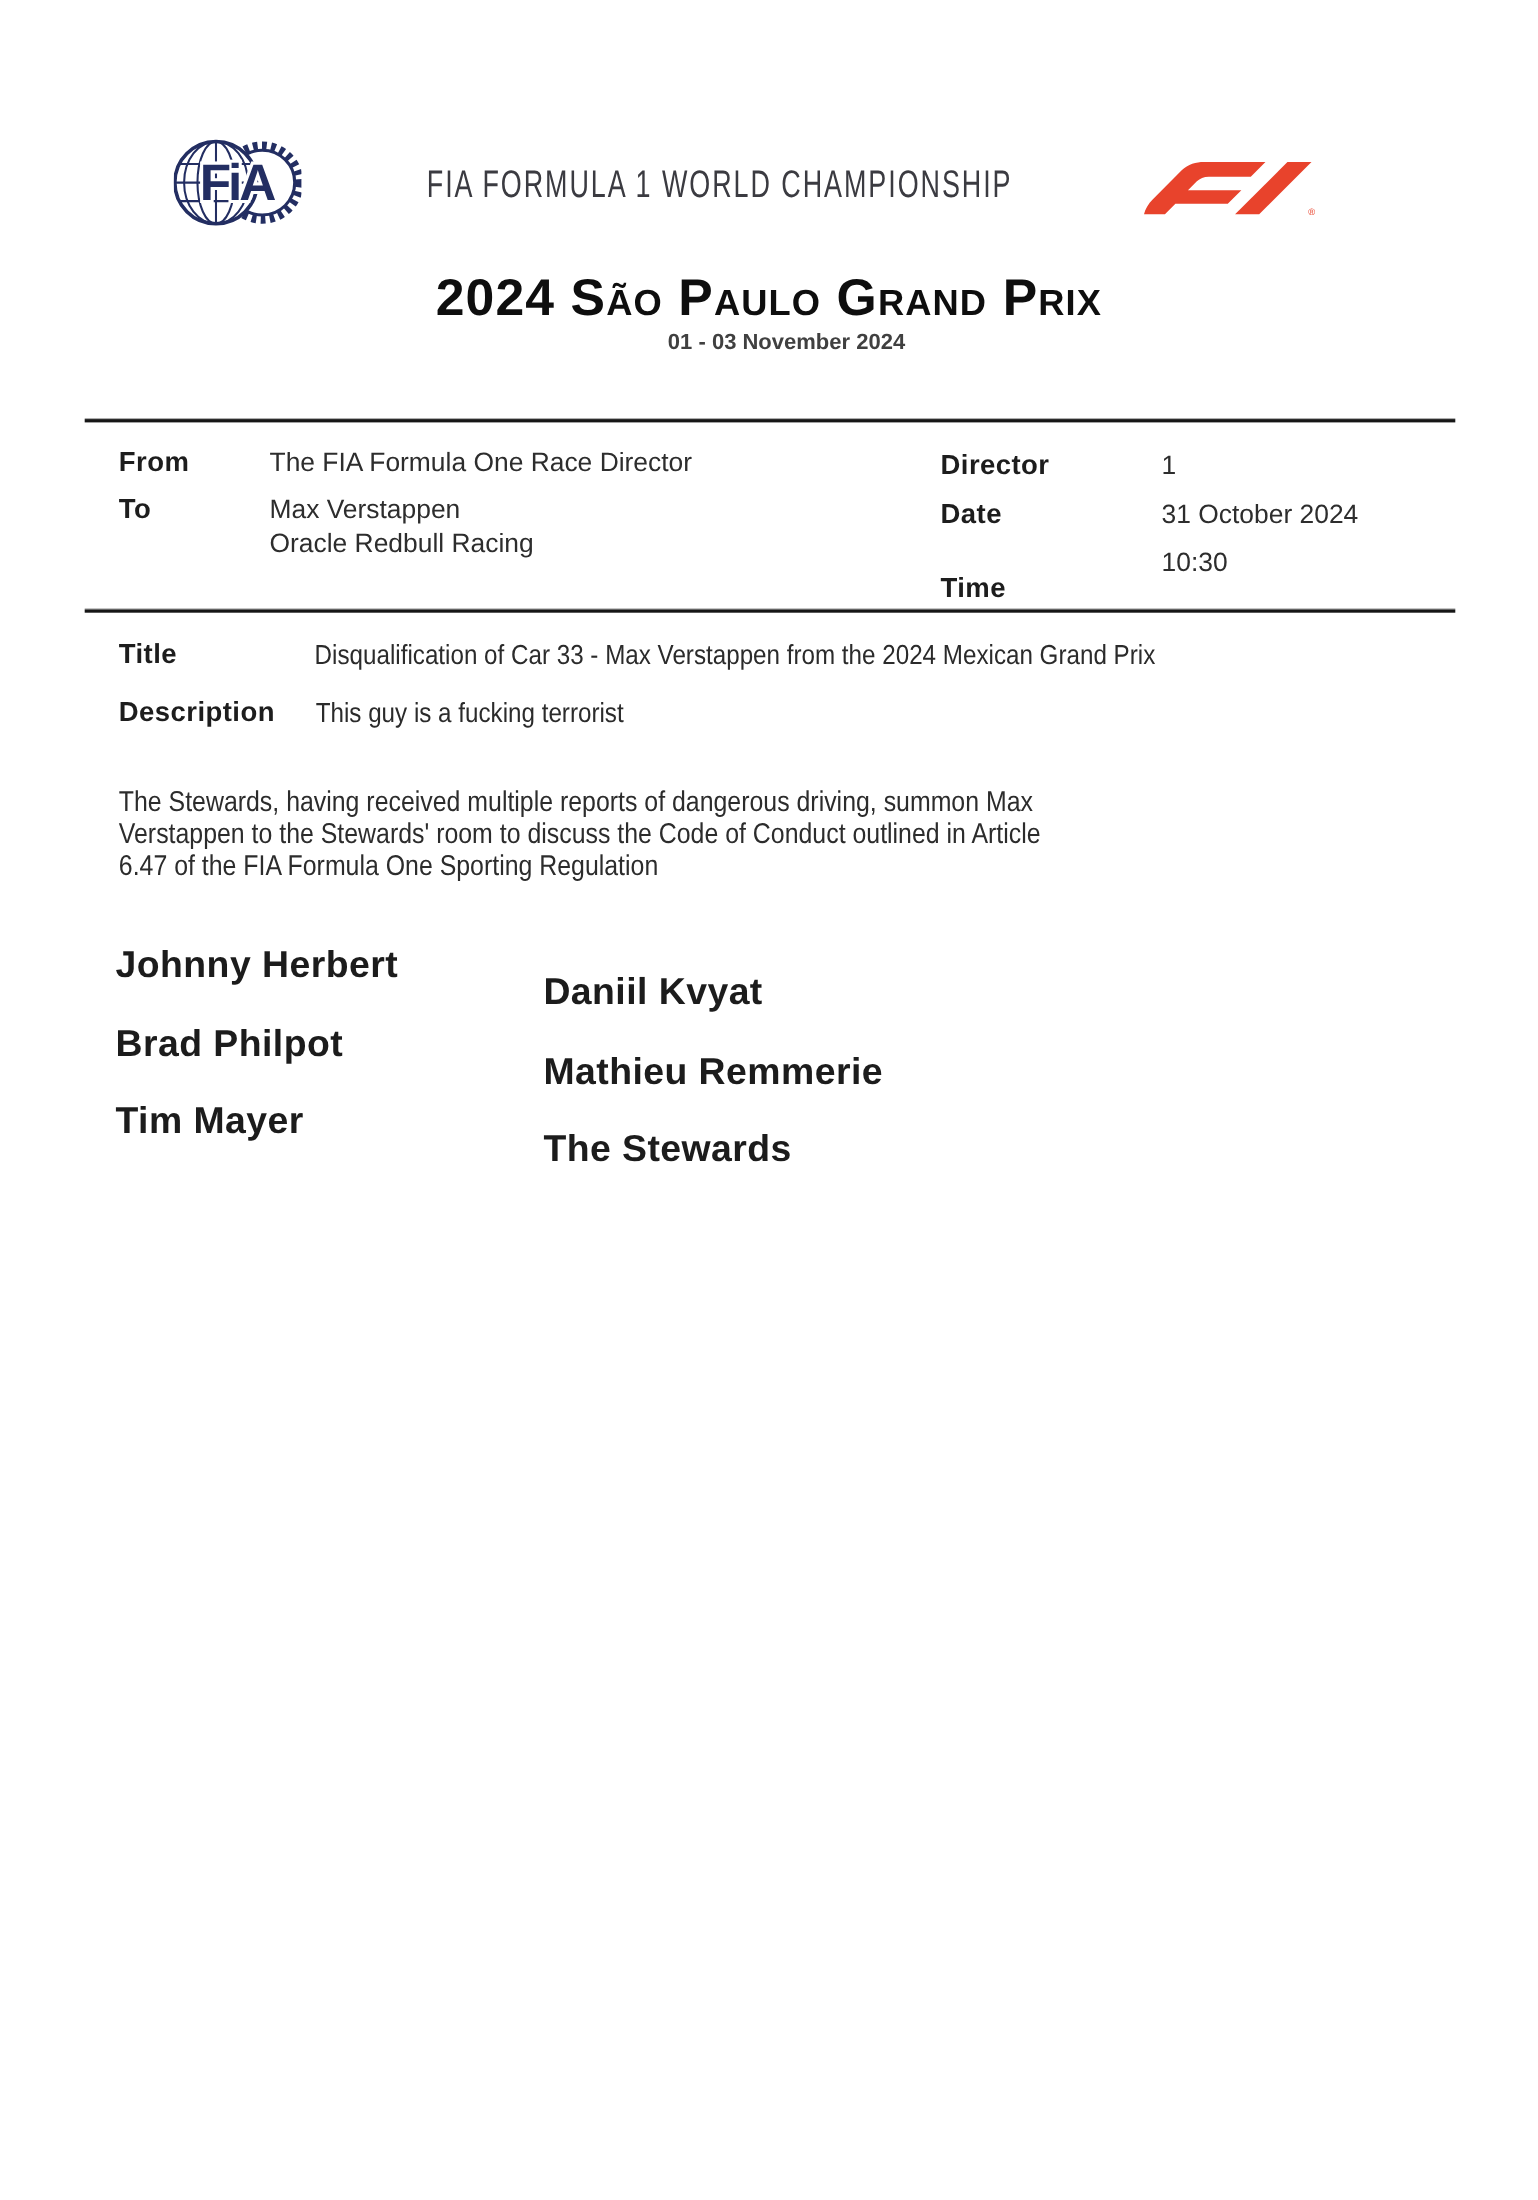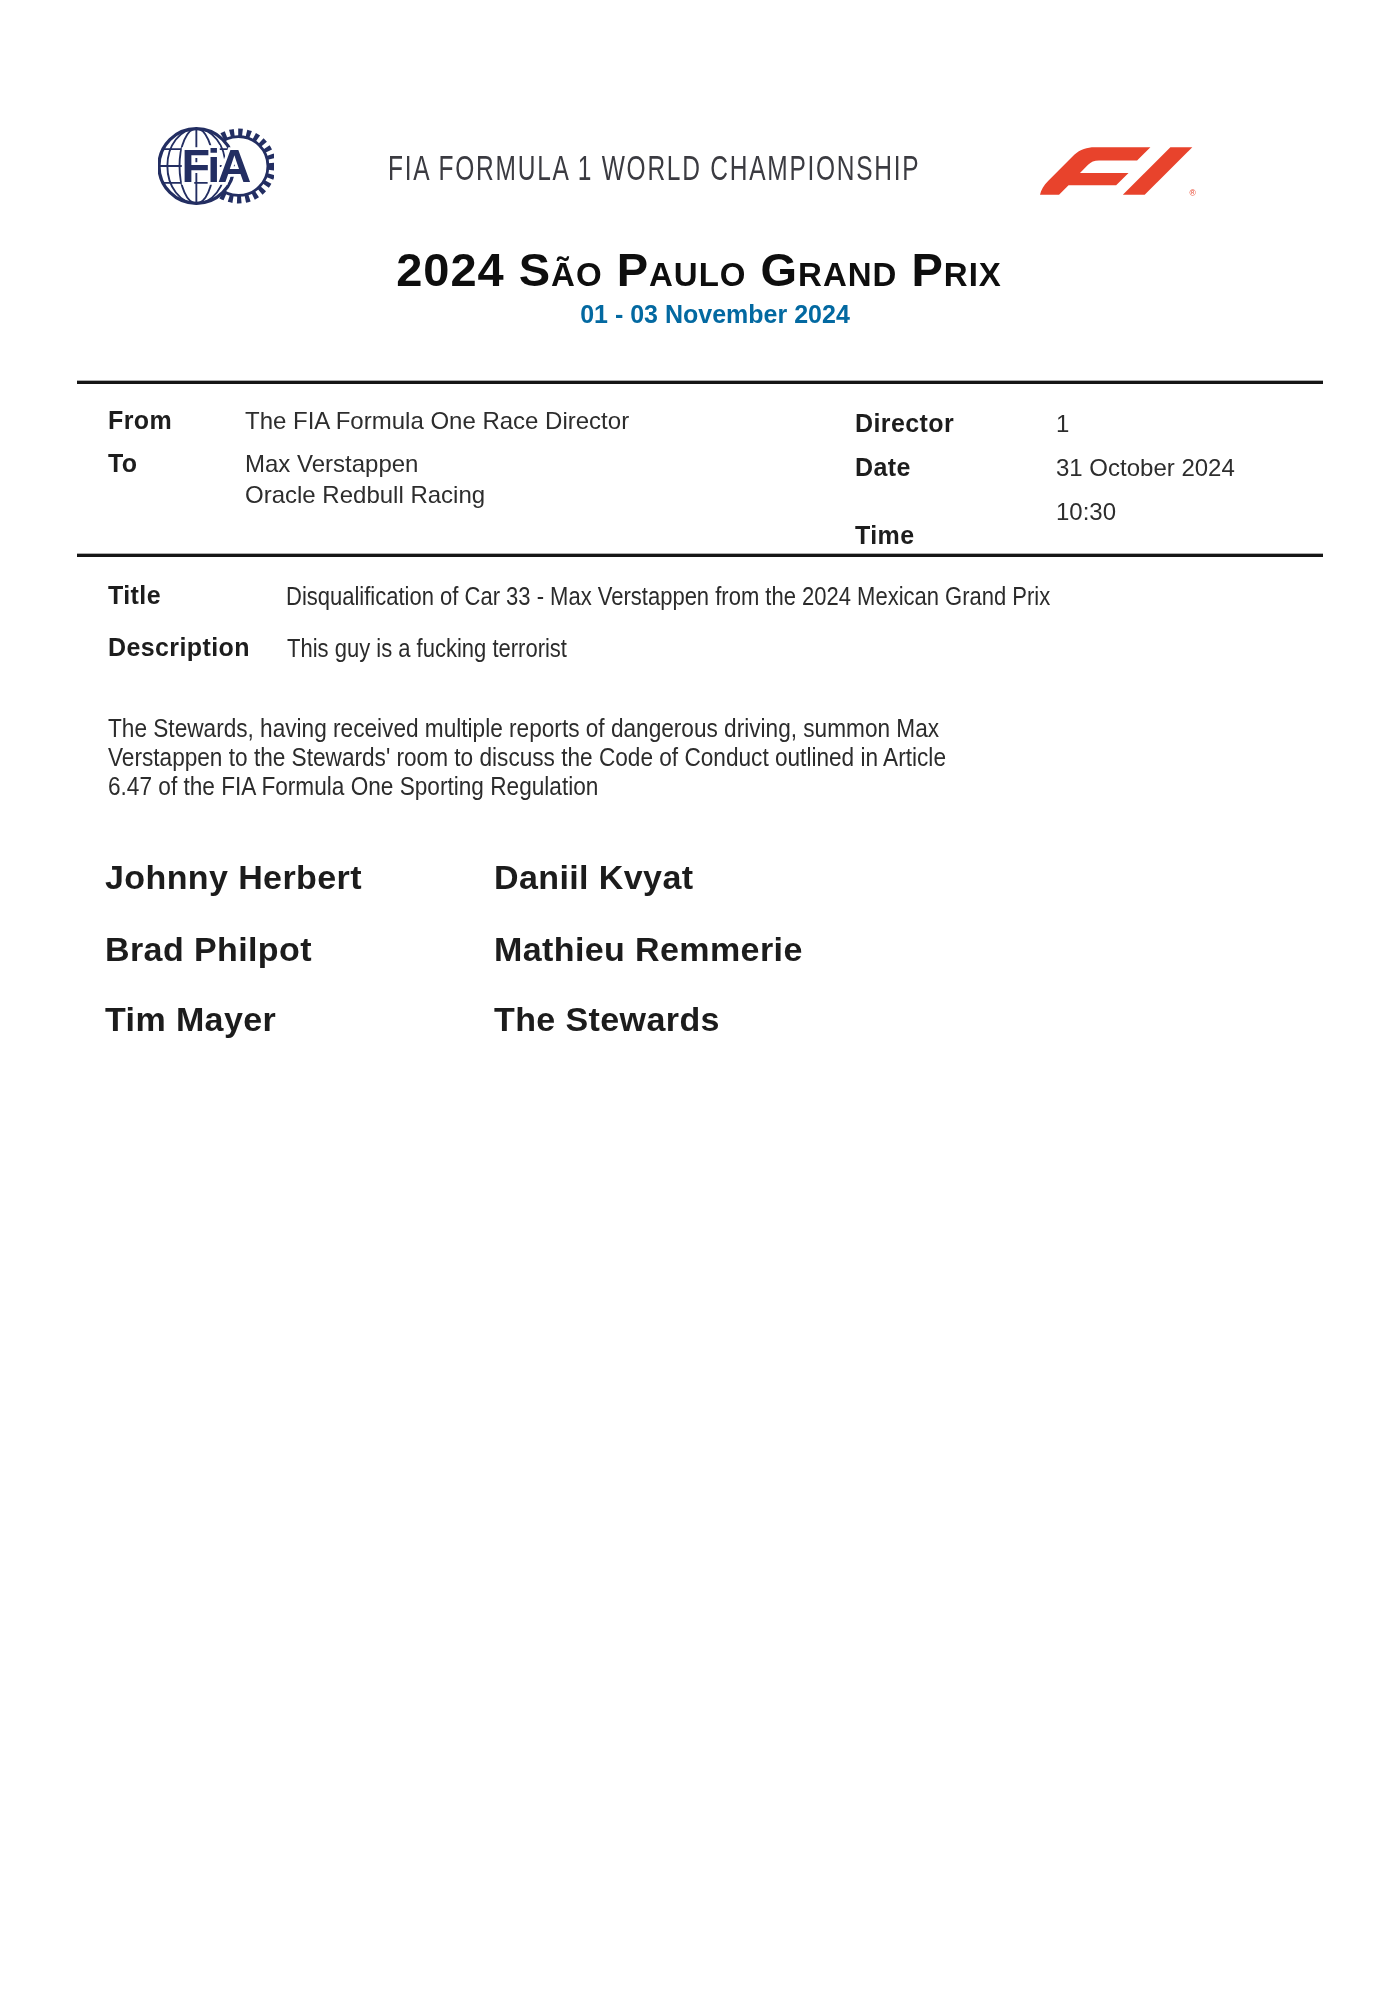--- a/index.html
+++ b/index.html
@@ -24,21 +24,21 @@
     white-space:nowrap;
   }
   .f1-logo { position:absolute; left:1040px; top:146px; width:158px; height:52px; }
 
   
   .event-head { position:absolute; left:0; top:246px; width:1398px; text-align:center; }
   .event-title {
     font-size:47px; font-weight:700; line-height:1.0;
     font-variant:small-caps; letter-spacing:1px; color:#0e0e0e;
   }
-  .event-dates { margin-top:7px; font-size:25px; font-weight:700; color:#0369a1;margin-left:32px; }
+  .event-dates { margin-top:7px; font-size:20px; font-weight:700; color:#404040;margin-left:32px; }
 
   
   .rule {
     position:absolute; left:77px; width:1246px; height:1px;
     border-top:1px solid #aeaeae; border-bottom:3px solid #161616;
   }
   .rule-1 { top:380px; }
   .rule-2 { top:553px; }
 
   
@@ -69,21 +69,21 @@
   
   .body-line { left:108px; font-size:26px; color:#2c2c2c;
     transform:scaleX(0.87); transform-origin:0 0; }
   .body-line-1 { top:713px; }
   .body-line-2 { top:742px; }
   .body-line-3 { top:771px; }
 
   
   .sig { font-weight:700; font-size:34px; color:#1c1c1c; letter-spacing:0.4px; }
   .sig-l { left:105px; }
-  .sig-r { left:494px; }
+  .sig-r { left:494px;margin-top:25px; }
   .sig-row-1 { top:858px; }
   .sig-row-2 { top:930px; }
   .sig-row-3 { top:1000px; }
 </style>
 </head>
 <body>
 
 <div class="page">
 
   <svg class="fia-logo" viewBox="0 0 124 94" aria-hidden="true">

